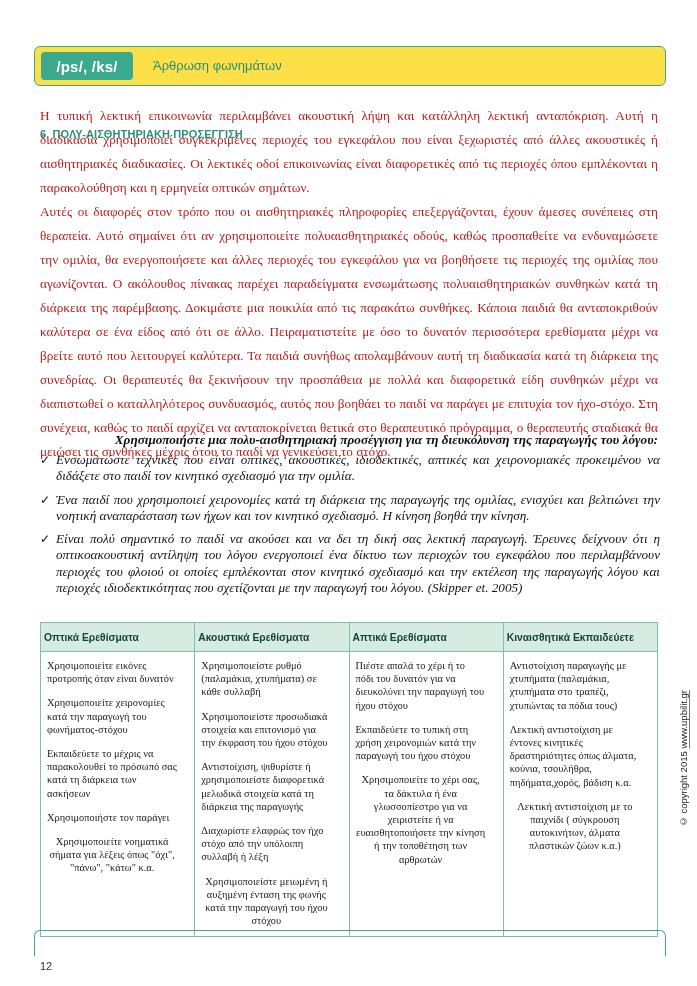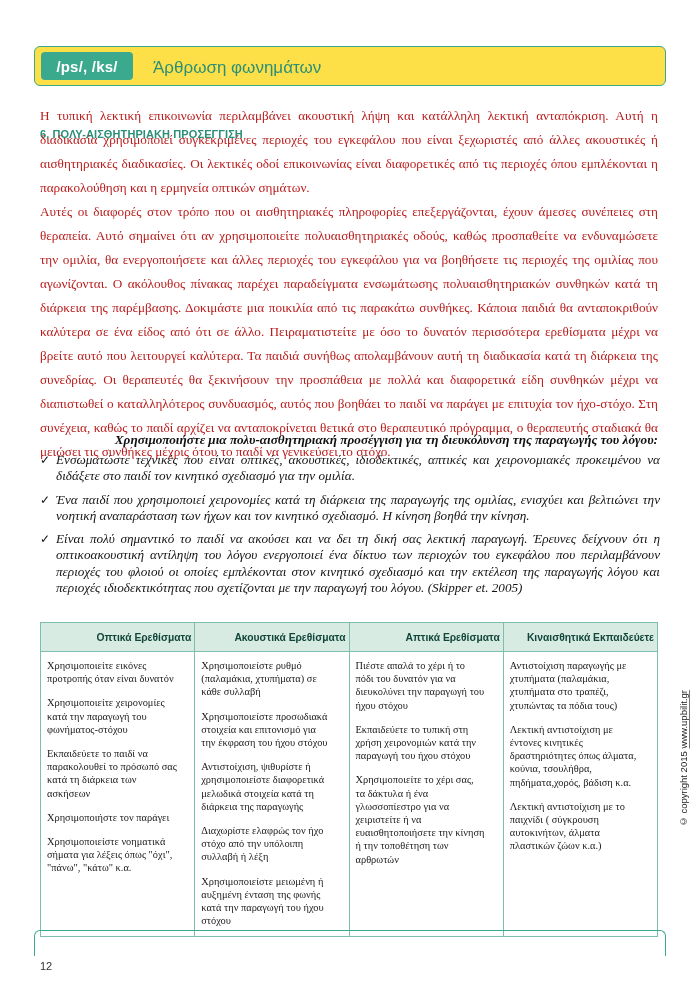--- a/index.html
+++ b/index.html
@@ -52,21 +52,21 @@
     justify-content: center;
     padding: 0 10px;
     box-sizing: border-box;
     letter-spacing: 0.2px;
   }
   .header-title {
     position: absolute;
     left: 118px;
     top: 11px;
     font-family: "Liberation Sans", sans-serif;
-    font-size: 17px;
+    font-size: 13px;
     color: #2b8f78;
   }
 
   
   .section-title {
     position: absolute;
     left: 40px;
     top: 84px;
     font-family: "Liberation Sans", sans-serif;
     font-weight: bold;
@@ -153,37 +153,38 @@
     table-layout: fixed;
   }
   table.matrix th {
     background: #d7ebe3;
     border: 1px solid #7cbfae;
     font-family: "Liberation Sans", sans-serif;
     font-size: 10.3px;
     font-weight: bold;
     color: #12463a;
     padding: 5px 3px;
-    text-align: right;
+    text-align: left;
     height: 18px;
   }
   table.matrix td {
     border: 1px solid #7cbfae;
     vertical-align: top;
     padding: 7px 17px 9px 6px;
     font-size: 10.4px;
     line-height: 13.2px;
     color: #1a1a1a;
     height: 250px;
   }
   table.matrix td p {
     margin: 0 0 11px 0;
   }
   table.matrix td p:last-child {
     margin-bottom: 0;
+    text-align: center;
   }
 
   
   .copyright {
     position: absolute;
     right: 8px;
     top: 690px;
     font-family: "Liberation Sans", sans-serif;
     font-size: 9.5px;
     color: #222222;
@@ -262,23 +263,23 @@
         <th>Ακουστικά Ερεθίσματα</th>
         <th>Απτικά Ερεθίσματα</th>
         <th>Κιναισθητικά Εκπαιδεύετε</th>
       </tr>
     </thead>
     <tbody>
       <tr>
         <td>
           <p>Χρησιμοποιείτε εικόνες προτροπής όταν είναι δυνατόν</p>
           <p>Χρησιμοποιείτε χειρονομίες κατά την παραγωγή του φωνήματος-στόχου</p>
-          <p>Εκπαιδεύετε το παιδί να παρακολουθεί το πρόσωπό σας κατά τη διάρκεια των ασκήσεων</p>
+          <p>Εκπαιδεύετε το μέχρις να παρακολουθεί το πρόσωπό σας κατά τη διάρκεια των ασκήσεων</p>
           <p>Χρησιμοποιήστε τον παράγει</p>
-          <p>Χρησιμοποιείστε νοηματικά σήματα για λέξεις όπως "όχι", "πάνω", "κάτω" κ.α.</p>
+          <p>Χρησιμοποιείτε νοηματικά σήματα για λέξεις όπως "όχι", "πάνω", "κάτω" κ.α.</p>
         </td>
         <td>
           <p>Χρησιμοποιείστε ρυθμό (παλαμάκια, χτυπήματα) σε κάθε συλλαβή</p>
           <p>Χρησιμοποιείστε προσωδιακά στοιχεία και επιτονισμό για την έκφραση του ήχου στόχου</p>
           <p>Αντιστοίχιση, ψιθυρίστε ή χρησιμοποιείστε διαφορετικά μελωδικά στοιχεία κατά τη διάρκεια της παραγωγής</p>
           <p>Διαχωρίστε ελαφρώς τον ήχο στόχο από την υπόλοιπη συλλαβή ή λέξη</p>
           <p>Χρησιμοποιείστε μειωμένη ή αυξημένη ένταση της φωνής κατά την παραγωγή του ήχου στόχου</p>
         </td>
         <td>
           <p>Πιέστε απαλά το χέρι ή το πόδι του δυνατόν για να διευκολύνει την παραγωγή του ήχου στόχου</p>

